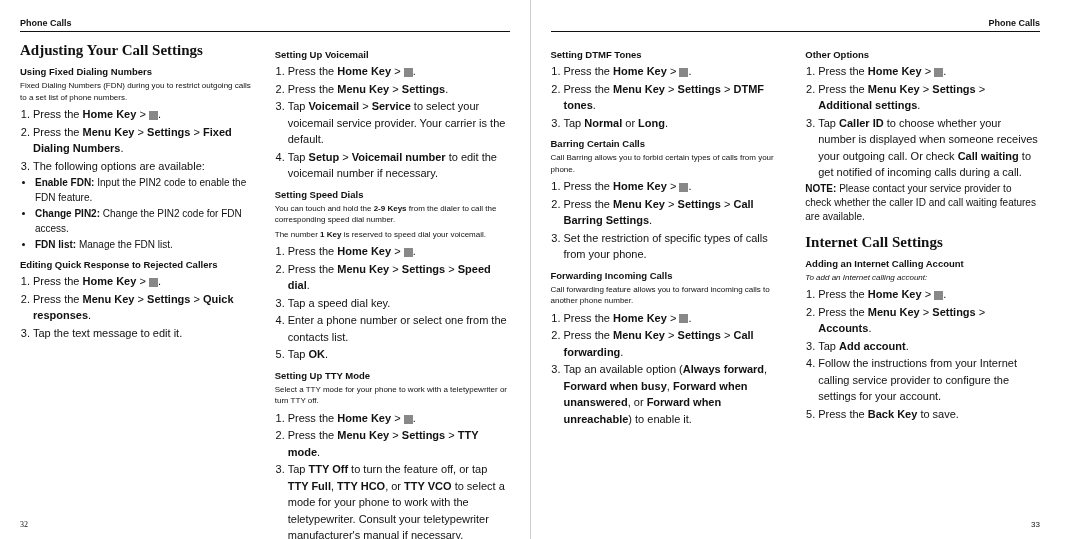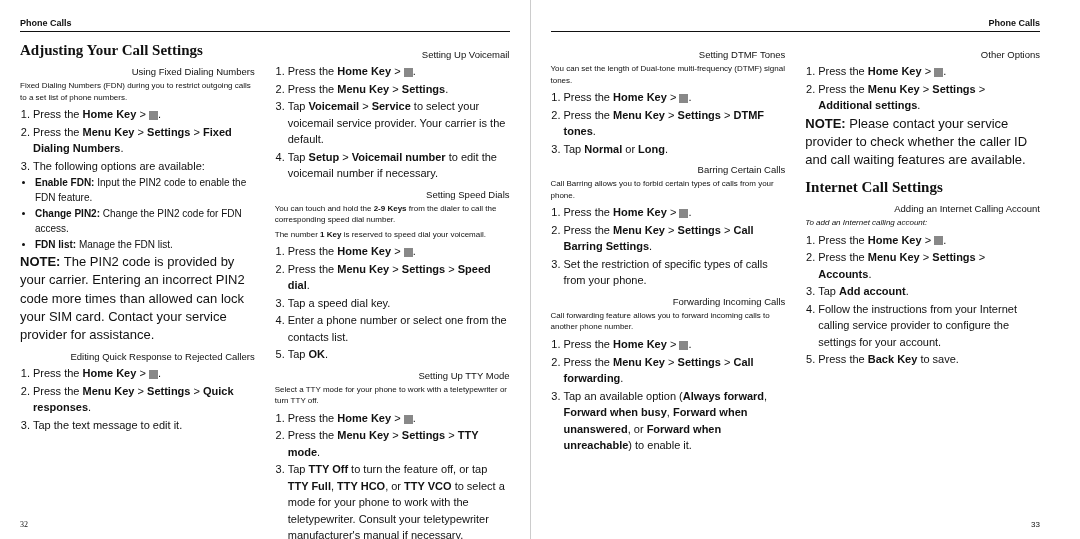--- a/index.html
+++ b/index.html
@@ -54,24 +54,23 @@
     }
 
     h1.section-title {
       font-size: 15px;
       font-weight: bold;
       margin-bottom: 6px;
       font-family: Georgia, serif;
     }
     h2.subsection-title {
       font-size: 9.5px;
-      font-weight: normal;
+      font-weight: bold;
       margin-bottom: 3px;
       margin-top: 7px;
-      text-align: right;
     }
     p {
       font-size: 8px;
       line-height: 1.45;
       margin-bottom: 3px;
     }
     ol {
       margin-left: 13px;
       font-size: 11px;
       line-height: 1.5;
@@ -81,21 +80,21 @@
       font-size: 10px;
       line-height: 1.5;
       list-style: disc;
     }
     li {
       margin-bottom: 1px;
     }
     .bold { font-weight: bold; }
     .italic { font-style: italic; }
     .note-label { font-weight: bold; }
-    .note-text { font-size: 13px; line-height: 1.4; margin-bottom: 3px; }
+    .note-text { font-size: 10px; line-height: 1.4; margin-bottom: 3px; }
   </style>
 </head>
 <body>
 
 <div class="page-wrapper">
 
   <div class="page page-left">
     <div class="page-header">
       <span class="page-header-title">Phone Calls</span>
     </div>
@@ -110,21 +109,20 @@
         <ol>
           <li>Press the <span class="bold">Home Key</span> &gt; <span style="display:inline-block;width:9px;height:9px;background:#888;vertical-align:middle;"></span>.</li>
           <li>Press the <span class="bold">Menu Key</span> &gt; <span class="bold">Settings</span> &gt; <span class="bold">Fixed Dialing Numbers</span>.</li>
           <li>The following options are available:</li>
         </ol>
         <ul>
           <li><span class="bold">Enable FDN:</span> Input the PIN2 code to enable the FDN feature.</li>
           <li><span class="bold">Change PIN2:</span> Change the PIN2 code for FDN access.</li>
           <li><span class="bold">FDN list:</span> Manage the FDN list.</li>
         </ul>
-        <p class="note-text"><span class="note-label">NOTE:</span> The PIN2 code is provided by your carrier. Entering an incorrect PIN2 code more times than allowed can lock your SIM card. Contact your service provider for assistance.</p>
 
         <h2 class="subsection-title">Editing Quick Response to Rejected Callers</h2>
         <ol>
           <li>Press the <span class="bold">Home Key</span> &gt; <span style="display:inline-block;width:9px;height:9px;background:#888;vertical-align:middle;"></span>.</li>
           <li>Press the <span class="bold">Menu Key</span> &gt; <span class="bold">Settings</span> &gt; <span class="bold">Quick responses</span>.</li>
           <li>Tap the text message to edit it.</li>
         </ol>
       </div>
 
       <div class="col">
@@ -163,21 +161,20 @@
   <div class="page">
     <div class="page-header">
       <span></span>
       <span class="page-header-title">Phone Calls</span>
     </div>
 
     <div class="content-columns">
 
       <div class="col">
         <h2 class="subsection-title">Setting DTMF Tones</h2>
-        <p>You can set the length of Dual-tone multi-frequency (DTMF) signal tones.</p>
         <ol>
           <li>Press the <span class="bold">Home Key</span> &gt; <span style="display:inline-block;width:9px;height:9px;background:#888;vertical-align:middle;"></span>.</li>
           <li>Press the <span class="bold">Menu Key</span> &gt; <span class="bold">Settings</span> &gt; <span class="bold">DTMF tones</span>.</li>
           <li>Tap <span class="bold">Normal</span> or <span class="bold">Long</span>.</li>
         </ol>
 
         <h2 class="subsection-title">Barring Certain Calls</h2>
         <p>Call Barring allows you to forbid certain types of calls from your phone.</p>
         <ol>
           <li>Press the <span class="bold">Home Key</span> &gt; <span style="display:inline-block;width:9px;height:9px;background:#888;vertical-align:middle;"></span>.</li>
@@ -192,20 +189,23 @@
           <li>Press the <span class="bold">Menu Key</span> &gt; <span class="bold">Settings</span> &gt; <span class="bold">Call forwarding</span>.</li>
           <li>Tap an available option (<span class="bold">Always forward</span>, <span class="bold">Forward when busy</span>, <span class="bold">Forward when unanswered</span>, or <span class="bold">Forward when unreachable</span>) to enable it.</li>
         </ol>
       </div>
 
       <div class="col">
         <h2 class="subsection-title">Other Options</h2>
         <ol>
           <li>Press the <span class="bold">Home Key</span> &gt; <span style="display:inline-block;width:9px;height:9px;background:#888;vertical-align:middle;"></span>.</li>
           <li>Press the <span class="bold">Menu Key</span> &gt; <span class="bold">Settings</span> &gt; <span class="bold">Additional settings</span>.</li>
+        </ol>
+        <ol start="3">
+          <li>Tap <span class="bold">Caller ID</span> to choose whether your number is displayed when someone receives your outgoing call. Or check <span class="bold">Call waiting</span> to get notified of incoming calls during a call.</li>
         </ol>
         <p class="note-text"><span class="note-label">NOTE:</span> Please contact your service provider to check whether the caller ID and call waiting features are available.</p>
 
         <h1 class="section-title" style="margin-top:10px;">Internet Call Settings</h1>
         <h2 class="subsection-title">Adding an Internet Calling Account</h2>
         <p class="italic"><em>To add an Internet calling account:</em></p>
         <ol>
           <li>Press the <span class="bold">Home Key</span> &gt; <span style="display:inline-block;width:9px;height:9px;background:#888;vertical-align:middle;"></span>.</li>
           <li>Press the <span class="bold">Menu Key</span> &gt; <span class="bold">Settings</span> &gt; <span class="bold">Accounts</span>.</li>
           <li>Tap <span class="bold">Add account</span>.</li>

